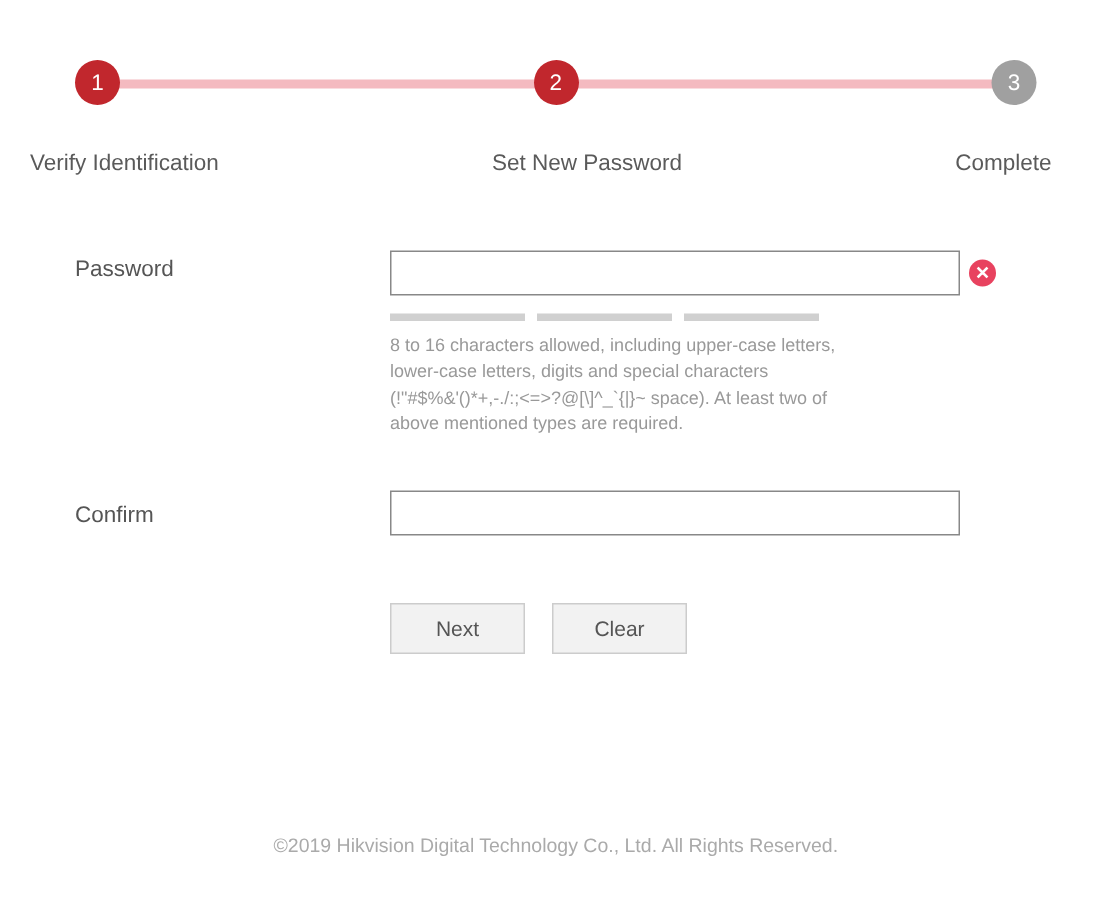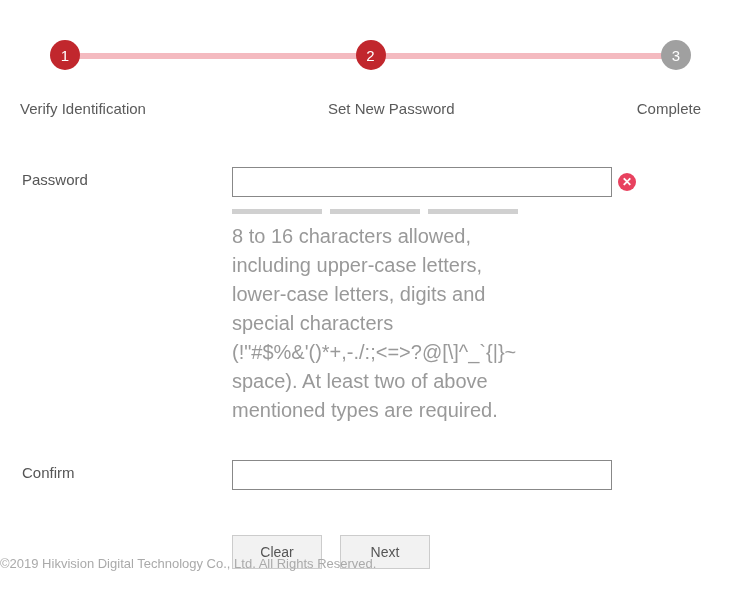--- a/index.html
+++ b/index.html
@@ -56,21 +56,21 @@
       font-size: 15px;
       gap: 24px;
     }
     .step-labels span:nth-child(1){ text-align: left; margin-left: -30px;}
     .step-labels span:nth-child(2){ }
     .step-labels span:nth-child(3){ margin-right: -10px;}
     .labels-outer {
       padding: 0 50px;
     }
     .form-area {
-      padding: 50px 50px 0 22px;
+      padding: 50px 50px 0 50px;
     }
     .form-row {
       display: flex;
       align-items: flex-start;
       margin-bottom: 20px;
     }
     .form-label {
       width: 210px;
       font-size: 15px;
       color: #555;
@@ -114,27 +114,28 @@
       gap: 8px;
       margin-top: 12px;
       margin-bottom: 8px;
     }
     .strength-bars span {
       width: 90px;
       height: 5px;
       background: #d0d0d0;
     }
     .hint-text {
-      font-size: 20px;
+      font-size: 12px;
       color: #999;
       line-height: 1.45;
       max-width: 310px;
     }
     .confirm-row {
       margin-top: 35px;
+      align-items: center;
     }
     .confirm-input {
       border: 1px solid #bbb;
     }
     .button-row {
       display: flex;
       gap: 18px;
       margin-top: 45px;
       margin-left: 210px;
     }
@@ -144,21 +145,21 @@
       background: #f2f2f2;
       border: 1px solid #ccc;
       font-size: 14px;
       color: #555;
       cursor: pointer;
     }
     .footer {
       position: absolute;
       bottom: 35px;
       width: 100%;
-      text-align: left;
+      text-align: center;
       font-size: 13px;
       color: #aaa;
     }
   </style>
 </head>
 <body>
 
 <div class="progress-container">
   <div class="progress-bar">
     <div class="progress-line"></div>
@@ -195,19 +196,19 @@
   </div>
 
   <div class="form-row confirm-row">
     <div class="form-label">Confirm</div>
     <div class="form-control-wrap">
       <input type="password" class="confirm-input" value="" style="">
     </div>
   </div>
 
   <div class="button-row">
+    <button class="btn">Next</button>
     <button class="btn">Clear</button>
-    <button class="btn">Next</button>
   </div>
 
 </div>
 
 <div class="footer">©2019 Hikvision Digital Technology Co., Ltd. All Rights Reserved.</div>
 
 </body></html>

